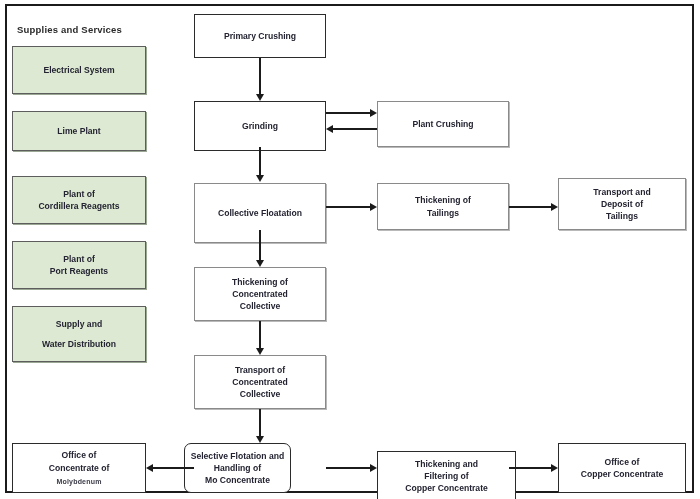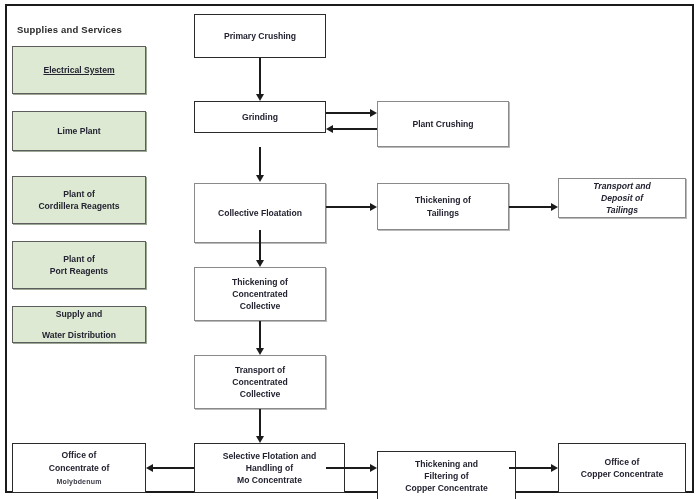--- a/index.html
+++ b/index.html
@@ -105,84 +105,84 @@
   }
 </style>
 </head>
 <body>
 
 <div id="canvas">
   <div class="frame"></div>
 
   <div class="sidebar-title">Supplies and Services</div>
 
-  <div class="node green" style="left:12px; top:46px; width:134px; height:48px;text-decoration:underline;">
+  <div class="node green" style="left:12px; top:46px; width:134px; height:48px;">
     <span class="ln">Electrical System</span>
   </div>
 
   <div class="node green" style="left:12px; top:111px; width:134px; height:40px;">
     <span class="ln">Lime Plant</span>
   </div>
 
   <div class="node green" style="left:12px; top:176px; width:134px; height:48px;">
     <span class="ln">Plant of</span>
     <span class="ln">Cordillera Reagents</span>
   </div>
 
   <div class="node green" style="left:12px; top:241px; width:134px; height:48px;">
     <span class="ln">Plant of</span>
     <span class="ln">Port Reagents</span>
   </div>
 
-  <div class="node green" style="left:12px; top:306px; width:134px; height:37px;gap:8px;">
+  <div class="node green" style="left:12px; top:306px; width:134px; height:56px;gap:8px;">
     <span class="ln">Supply and</span>
     <span class="ln">Water Distribution</span>
   </div>
 
 
   <div class="node strong" style="left:194px; top:14px; width:132px; height:44px;">
     <span class="ln">Primary Crushing</span>
   </div>
 
-  <div class="node strong" style="left:194px; top:101px; width:132px; height:32px;">
+  <div class="node strong" style="left:194px; top:101px; width:132px; height:50px;">
     <span class="ln">Grinding</span>
   </div>
 
   <div class="node proc" style="left:377px; top:101px; width:132px; height:46px;">
     <span class="ln">Plant Crushing</span>
   </div>
 
   <div class="node proc" style="left:194px; top:183px; width:132px; height:60px;">
     <span class="ln">Collective Floatation</span>
   </div>
 
   <div class="node proc" style="left:377px; top:183px; width:132px; height:47px;">
     <span class="ln">Thickening of</span>
     <span class="ln">Tailings</span>
   </div>
 
-  <div class="node proc" style="left:558px; top:178px; width:128px; height:40px;font-style:italic;">
+  <div class="node proc" style="left:558px; top:178px; width:128px; height:52px;">
     <span class="ln">Transport and</span>
     <span class="ln">Deposit of</span>
     <span class="ln">Tailings</span>
   </div>
 
   <div class="node proc" style="left:194px; top:267px; width:132px; height:54px;">
     <span class="ln">Thickening of</span>
     <span class="ln">Concentrated</span>
     <span class="ln">Collective</span>
   </div>
 
   <div class="node proc" style="left:194px; top:355px; width:132px; height:54px;">
     <span class="ln">Transport of</span>
     <span class="ln">Concentrated</span>
     <span class="ln">Collective</span>
   </div>
 
-  <div class="node strong" style="left:194px; top:443px; width:151px; height:50px;">
+  <div class="node strong" style="left:184px; top:443px; width:107px; height:50px;border-radius:7px;">
     <span class="ln">Selective Flotation and</span>
     <span class="ln">Handling of</span>
     <span class="ln">Mo Concentrate</span>
   </div>
 
   <div class="node strong" style="left:12px; top:443px; width:134px; height:50px;">
     <span class="ln">Office of</span>
     <span class="ln">Concentrate of</span>
     <span class="sub">Molybdenum</span>
   </div>

